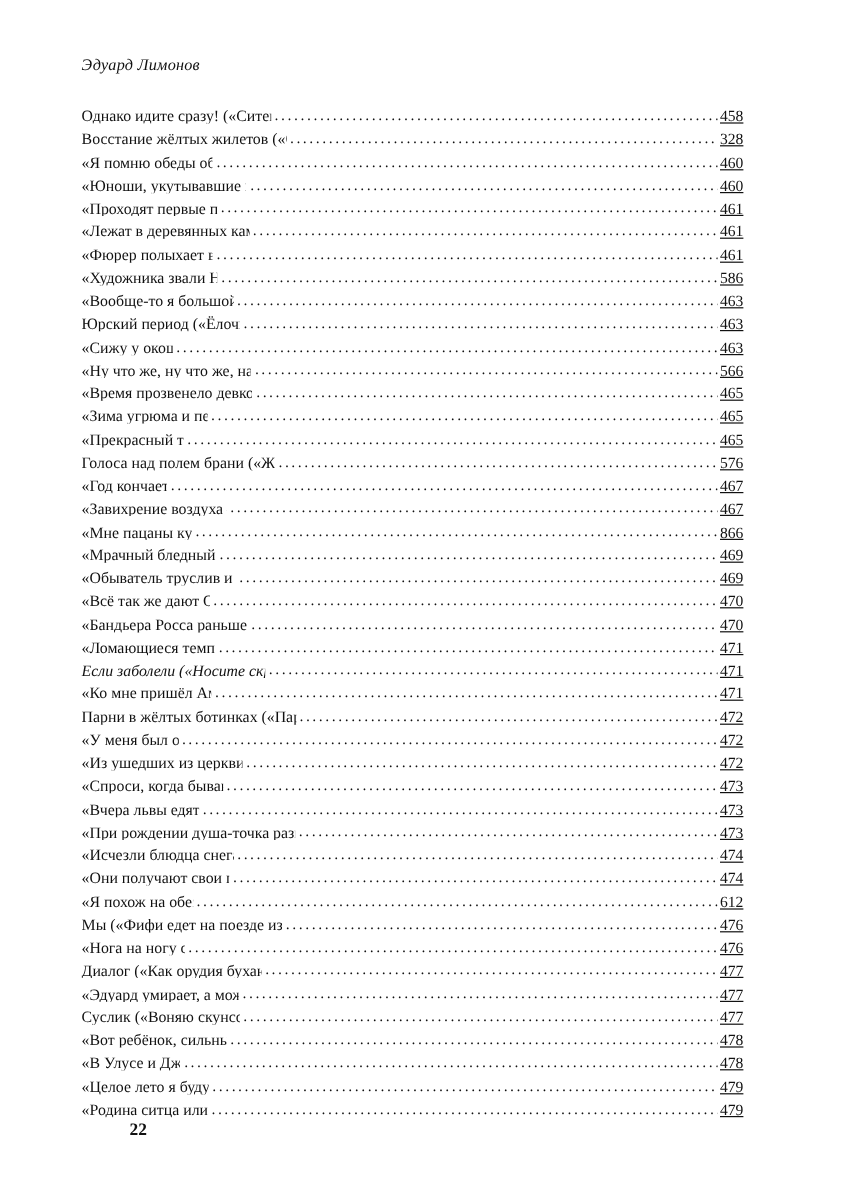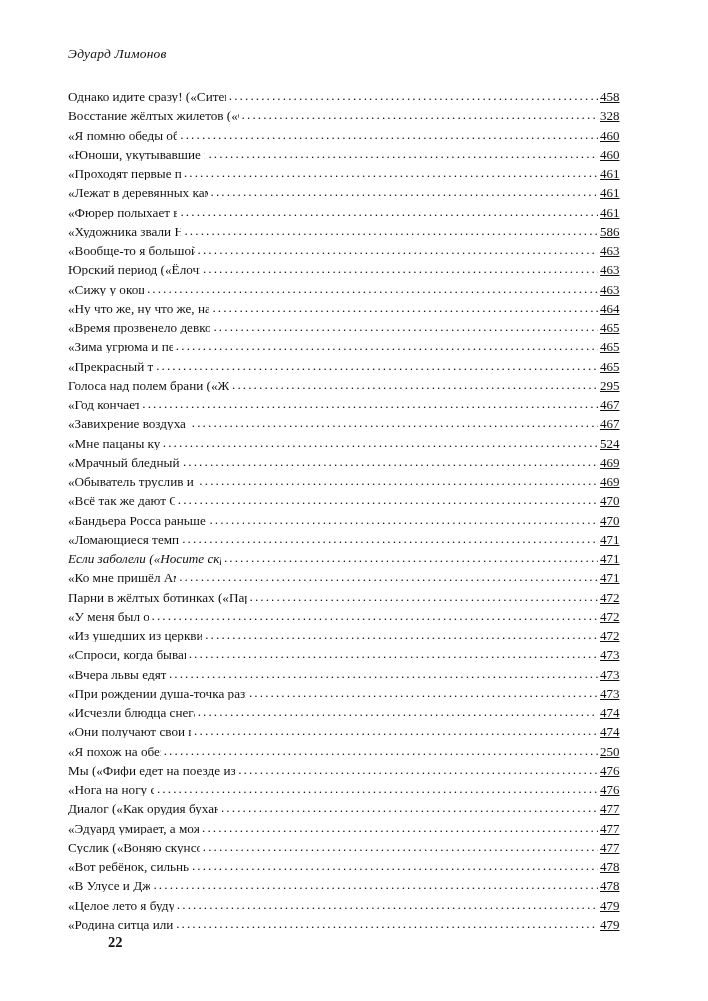--- a/index.html
+++ b/index.html
@@ -138,56 +138,56 @@
         <span class="toc-page">463</span>
       </div>
       <div class="toc-row">
         <span class="toc-title">«Сижу у окошка...»</span>
         <span class="toc-dots">........................................................................................................................</span>
         <span class="toc-page">463</span>
       </div>
       <div class="toc-row">
         <span class="toc-title">«Ну что же, ну что же, наступает конец...»</span>
         <span class="toc-dots">........................................................................................................................</span>
-        <span class="toc-page">464</span>
+        <span class="toc-page">566</span>
       </div>
       <div class="toc-row">
         <span class="toc-title">«Время прозвенело девкой-загогулиной...»</span>
         <span class="toc-dots">........................................................................................................................</span>
         <span class="toc-page">465</span>
       </div>
       <div class="toc-row">
         <span class="toc-title">«Зима угрюма и печальна...»</span>
         <span class="toc-dots">........................................................................................................................</span>
         <span class="toc-page">465</span>
       </div>
       <div class="toc-row">
         <span class="toc-title">«Прекрасный торт!...»</span>
         <span class="toc-dots">........................................................................................................................</span>
         <span class="toc-page">465</span>
       </div>
       <div class="toc-row">
         <span class="toc-title">Голоса над полем брани («Жестяные пуговицы...»)</span>
         <span class="toc-dots">........................................................................................................................</span>
-        <span class="toc-page">295</span>
+        <span class="toc-page">576</span>
       </div>
       <div class="toc-row">
         <span class="toc-title">«Год кончается...»</span>
         <span class="toc-dots">........................................................................................................................</span>
         <span class="toc-page">467</span>
       </div>
       <div class="toc-row">
         <span class="toc-title">«Завихрение воздуха — метель...»</span>
         <span class="toc-dots">........................................................................................................................</span>
         <span class="toc-page">467</span>
       </div>
       <div class="toc-row">
         <span class="toc-title">«Мне пацаны купили...»</span>
         <span class="toc-dots">........................................................................................................................</span>
-        <span class="toc-page">524</span>
+        <span class="toc-page">866</span>
       </div>
       <div class="toc-row">
         <span class="toc-title">«Мрачный бледный таракан...»</span>
         <span class="toc-dots">........................................................................................................................</span>
         <span class="toc-page">469</span>
       </div>
       <div class="toc-row">
         <span class="toc-title">«Обыватель труслив и насмешлив...»</span>
         <span class="toc-dots">........................................................................................................................</span>
         <span class="toc-page">469</span>
@@ -253,21 +253,21 @@
         <span class="toc-page">474</span>
       </div>
       <div class="toc-row">
         <span class="toc-title">«Они получают свои приговоры...»</span>
         <span class="toc-dots">........................................................................................................................</span>
         <span class="toc-page">474</span>
       </div>
       <div class="toc-row">
         <span class="toc-title">«Я похож на обезьяну...»</span>
         <span class="toc-dots">........................................................................................................................</span>
-        <span class="toc-page">250</span>
+        <span class="toc-page">612</span>
       </div>
       <div class="toc-row">
         <span class="toc-title">Мы («Фифи едет на поезде из Хельсинки в Питер...»)</span>
         <span class="toc-dots">........................................................................................................................</span>
         <span class="toc-page">476</span>
       </div>
       <div class="toc-row">
         <span class="toc-title">«Нога на ногу сижу...»</span>
         <span class="toc-dots">........................................................................................................................</span>
         <span class="toc-page">476</span>

